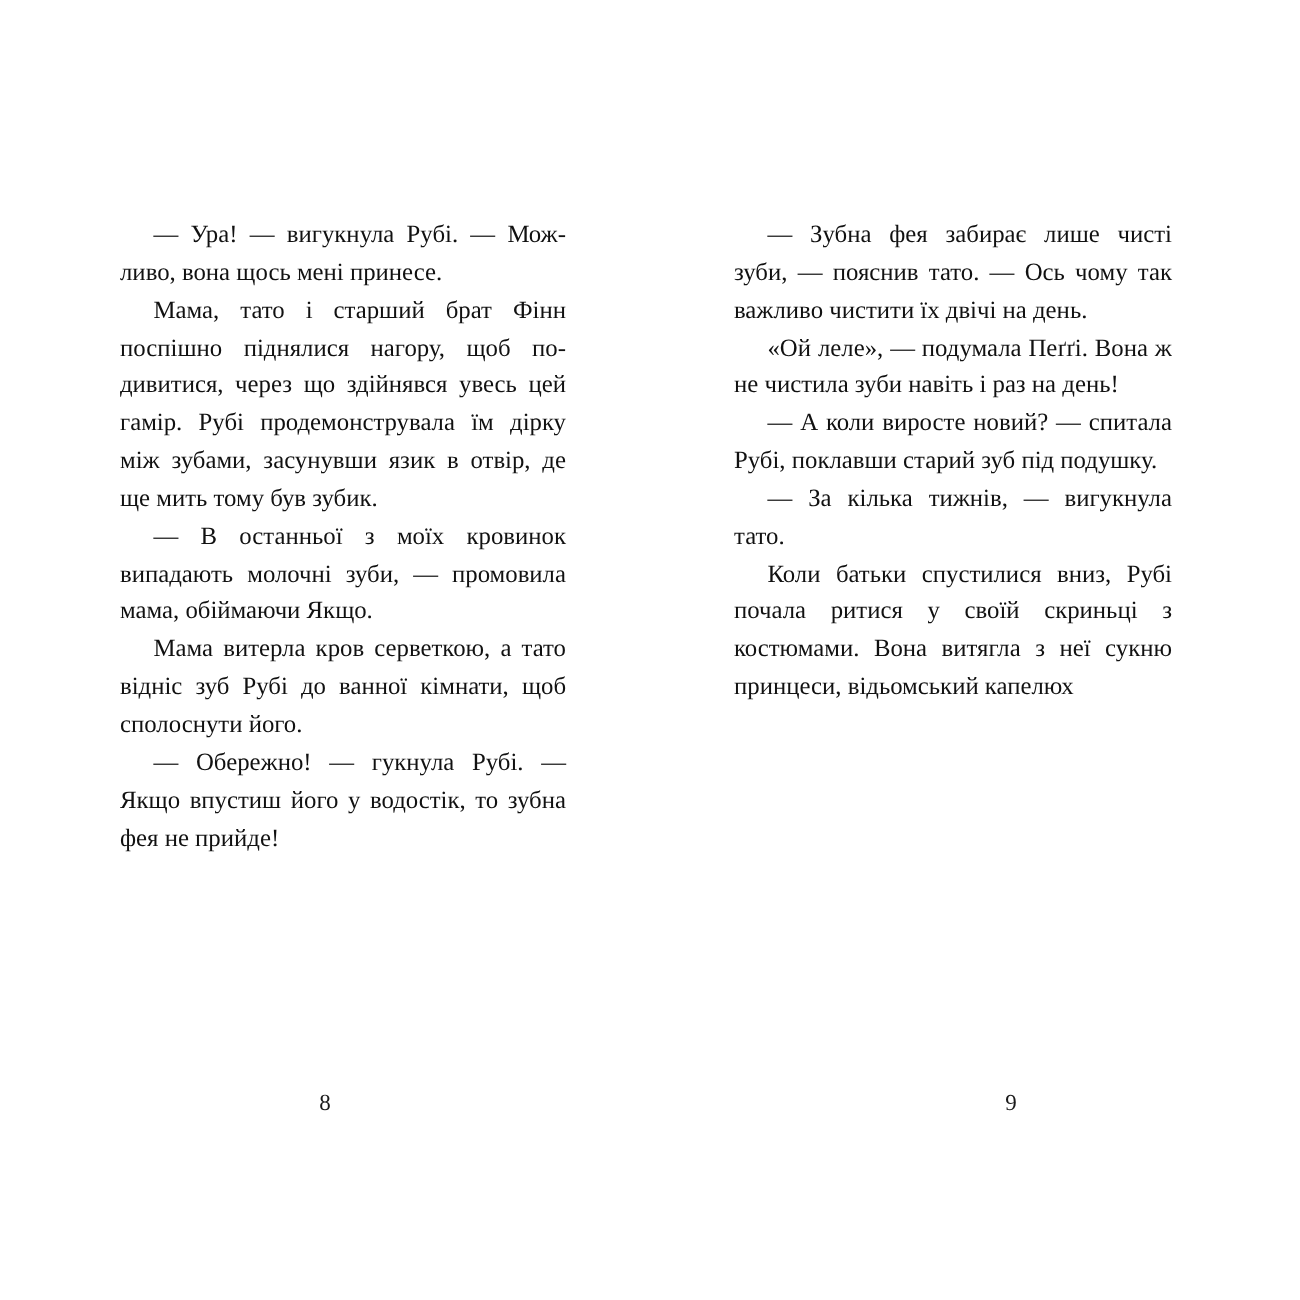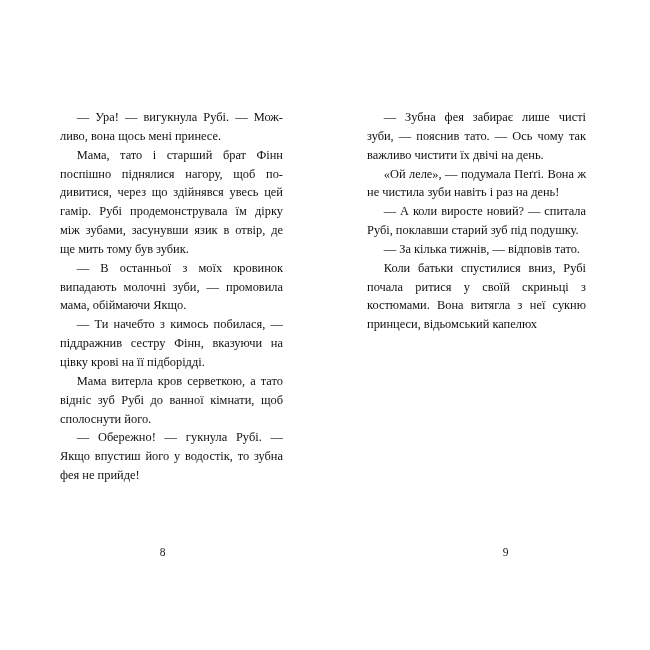--- a/index.html
+++ b/index.html
@@ -61,31 +61,30 @@
 </head>
 <body>
 
 <div class="spread">
 
   <div class="page page-left">
     <div class="textblock">
       <p>— Ура! — вигукнула Рубі. — Мож­ливо, вона щось мені принесе.</p>
       <p>Мама, тато і старший брат Фінн поспішно піднялися нагору, щоб по­дивитися, через що здійнявся увесь цей гамір. Рубі продемонструвала їм дірку між зубами, засунувши язик в отвір, де ще мить тому був зубик.</p>
       <p>— В останньої з моїх кровинок випадають молочні зуби, — промо­вила мама, обіймаючи Якщо.</p>
-      <p>— Ти начебто з кимось побила­ся, — піддражнив сестру Фінн, вка­зуючи на цівку крові на її підборідді.</p>
       <p>Мама витерла кров серветкою, а тато відніс зуб Рубі до ванної кім­нати, щоб сполоснути його.</p>
       <p>— Обережно! — гукнула Рубі. — Якщо впустиш його у водостік, то зубна фея не прийде!</p>
     </div>
     <div class="folio">8</div>
   </div>
 
   <div class="page page-right">
     <div class="textblock">
       <p>— Зубна фея забирає лише чисті зуби, — пояснив тато. — Ось чому так важливо чистити їх двічі на день.</p>
       <p>«Ой леле», — подумала Пеґґі. Вона ж не чистила зуби навіть і раз на день!</p>
       <p>— А коли виросте новий? — спи­тала Рубі, поклавши старий зуб під подушку.</p>
-      <p>— За кілька тижнів, — відповів тато.</p>
+      <p>— За кілька тижнів, — вигукнула тато.</p>
       <p>Коли батьки спустилися вниз, Рубі почала ритися у своїй скриньці з костюмами. Вона витягла з неї сук­ню принцеси, відьомський капелюх</p>
     </div>
     <div class="folio">9</div>
   </div>
 
 </div>
 
 </body></html>

